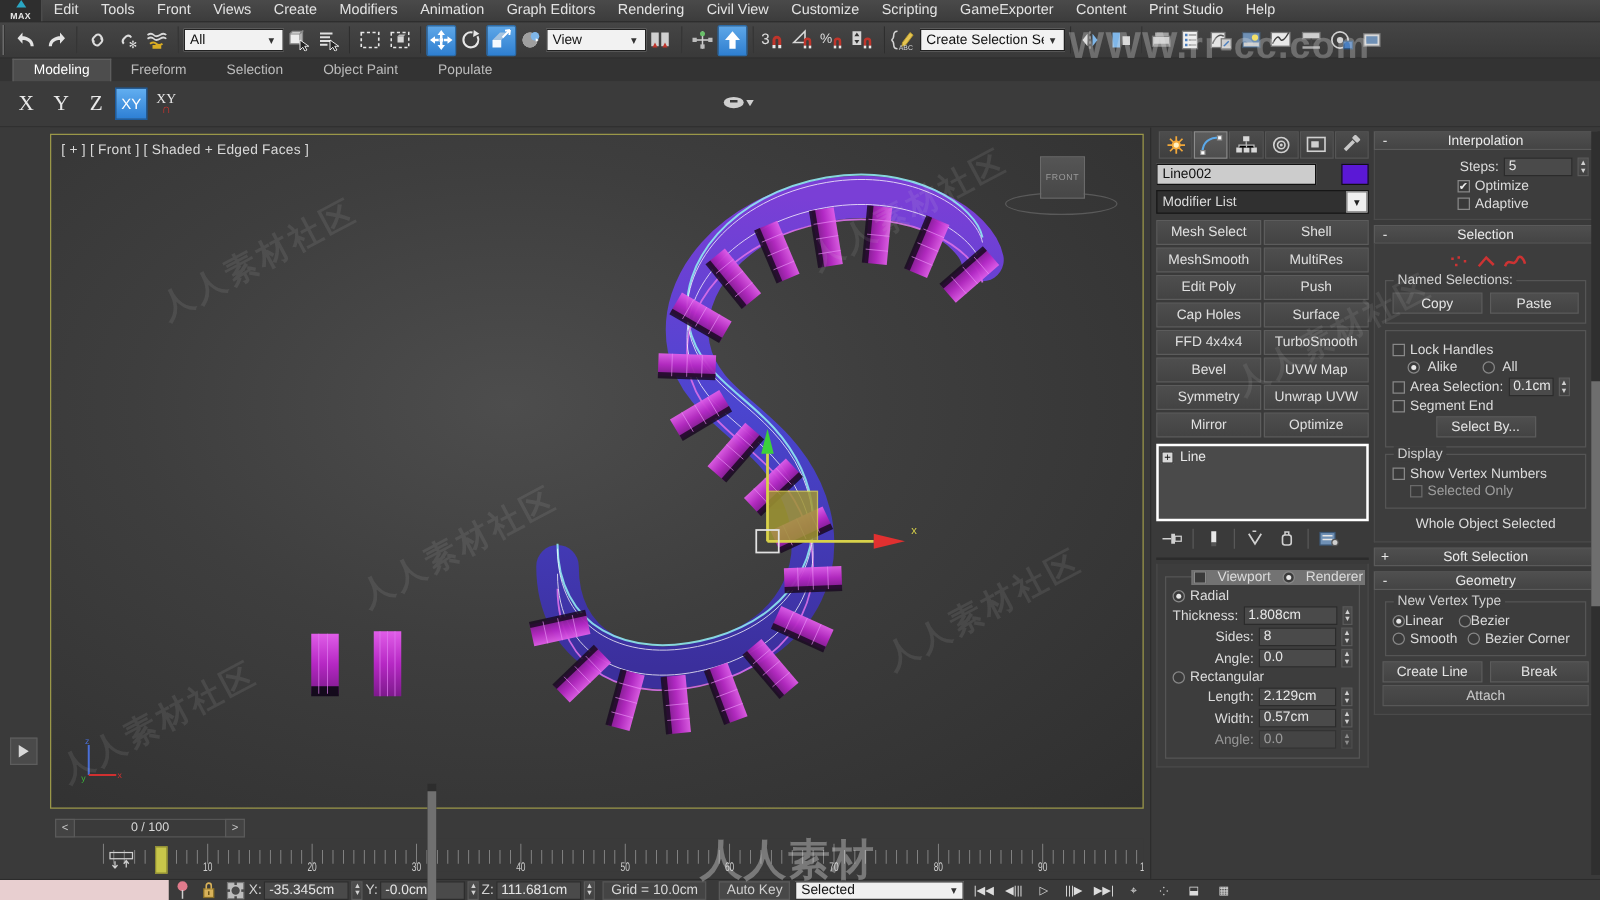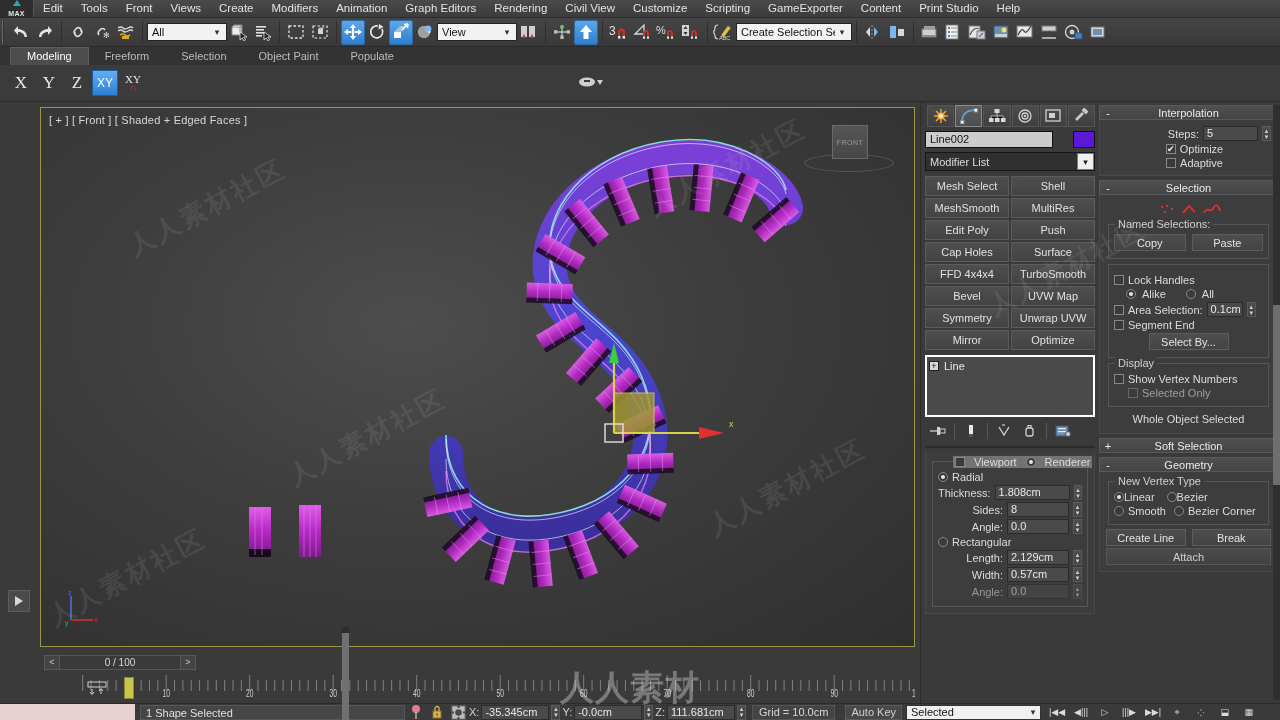--- a/index.html
+++ b/index.html
@@ -1228,21 +1228,20 @@
 
         <div class="scroll" style="right:-1px">
           <div class="thumb" style="top:200px;height:180px"></div>
         </div>
       </div>
     </div>
   </div>
 
   <div class="statusbar">
     <div class="sb-pink"></div>
-    <div class="sb-msg">1 Shape Selected</div>
 
     <div style="width:22px;display:flex;justify-content:center">
       <svg width="12" height="16" viewBox="0 0 12 16">
           <path d="M6 1 a4 4 0 0 1 0 8 a4 4 0 0 1 0-8" fill="#e07b8c"></path>
           <rect x="5.4" y="8" width="1.2" height="7" fill="#cfcfcf"></rect>
         </svg>
     </div>
     <div style="width:20px;display:flex;justify-content:center">
       <svg width="12" height="15" viewBox="0 0 12 15">
           <rect x="2" y="6" width="8" height="7" fill="#d8b25a" stroke="#8a6f25"></rect>
@@ -1297,20 +1296,21 @@
         <div class="pb" style="font-size: 9px; color: rgb(220, 220, 220);">▷</div>
         <div class="pb" style="font-size: 9px; color: rgb(220, 220, 220);">|||▶</div>
         <div class="pb" style="font-size: 9px; color: rgb(220, 220, 220);">▶▶|</div>
         <div class="pb" style="font-size: 9px; color: rgb(220, 220, 220);">⌖</div>
         <div class="pb" style="font-size: 9px; color: rgb(220, 220, 220);">⁘</div>
         <div class="pb" style="font-size: 9px; color: rgb(220, 220, 220);">⬓</div>
         <div class="pb" style="font-size: 9px; color: rgb(220, 220, 220);">▦</div>
       </div>
   </div>
 
+  <div class="wm2" style="left:855px;top:20px;color:rgba(230,230,230,0.30)">WWW.rr-cc.com</div>
   <div class="wm" style="left:120px;top:190px">人人素材社区</div>
   <div class="wm" style="left:640px;top:150px">人人素材社区</div>
   <div class="wm" style="left:280px;top:420px">人人素材社区</div>
   <div class="wm" style="left:700px;top:470px">人人素材社区</div>
   <div class="wm" style="left:980px;top:250px">人人素材社区</div>
   <div class="wm" style="left:40px;top:560px">人人素材社区</div>
   <div class="wm2" style="left:560px;top:665px;color:rgba(240,240,240,0.35);font-size:34px">人人素材</div>
 </div>
 
 </body></html>

